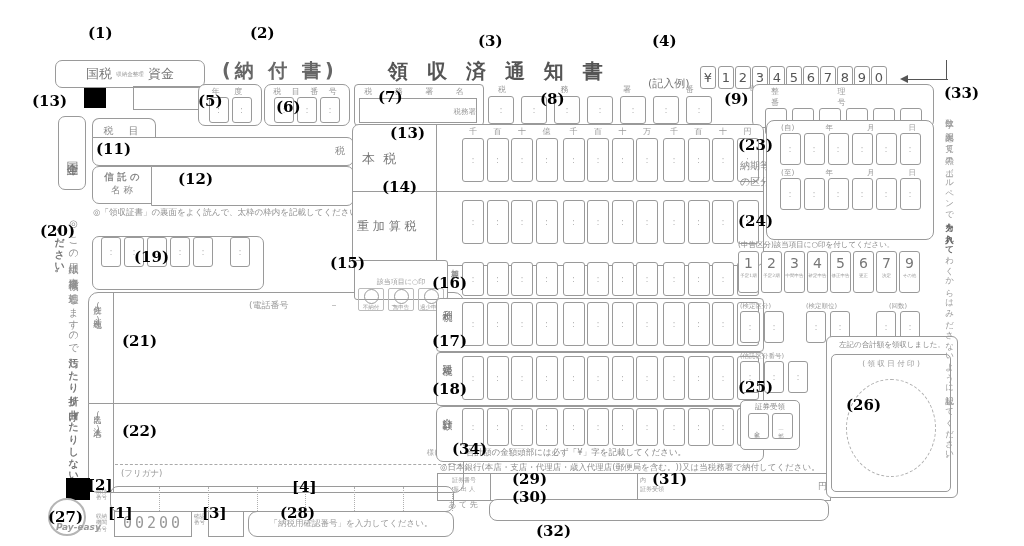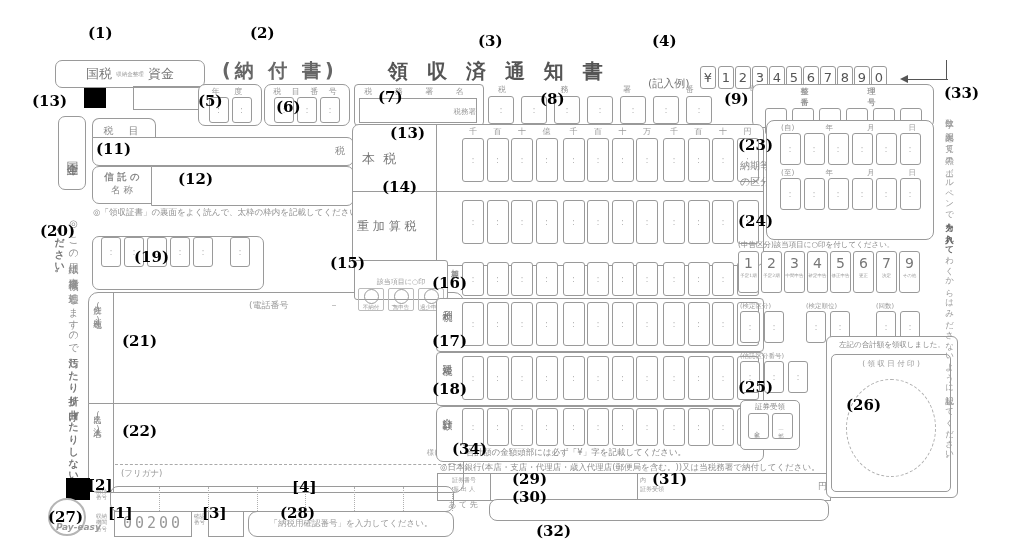--- a/index.html
+++ b/index.html
@@ -94,21 +94,21 @@
         <span class="cell" style="width:26px;height:28px;" data-name="tax-office-number-cell"></span>
         <span class="cell" style="width:26px;height:28px;" data-name="tax-office-number-cell"></span>
         <span class="cell" style="width:26px;height:28px;" data-name="tax-office-number-cell"></span>
         <span class="cell" style="width:26px;height:28px;" data-name="tax-office-number-cell"></span>
         <span class="cell" style="width:26px;height:28px;" data-name="tax-office-number-cell"></span>
         <span class="cell" style="width:26px;height:28px;" data-name="tax-office-number-cell"></span>
         <span class="cell" style="width:26px;height:28px;" data-name="tax-office-number-cell"></span>
       </div>
   </div>
 
-  <div class="bx" style="left:752px;top:84px;width:180px;height:42px;text-align:center;font-weight:bold;" data-name="reference-number-group">
+  <div class="bx" style="left:752px;top:84px;width:180px;height:42px;" data-name="reference-number-group">
     <div style="font-size:8px;color:#999;letter-spacing:28px;padding-left:18px;margin-top:1px;" data-name="reference-number-label">整 理 番 号</div>
     <div class="cells" style="justify-content:center;gap:5px;" data-name="reference-number-cells">
         <span class="cell" style="width:22px;height:27px;" data-name="reference-number-cell"></span>
         <span class="cell" style="width:22px;height:27px;" data-name="reference-number-cell"></span>
         <span class="cell" style="width:22px;height:27px;" data-name="reference-number-cell"></span>
         <span class="cell" style="width:22px;height:27px;" data-name="reference-number-cell"></span>
         <span class="cell" style="width:22px;height:27px;" data-name="reference-number-cell"></span>
         <span class="cell" style="width:22px;height:27px;" data-name="reference-number-cell"></span>
       </div>
   </div>
@@ -401,21 +401,21 @@
       </div>
   </div>
   <div class="abs" style="left:806px;top:302px;" data-name="kentei-juni-group">
     <div style="font-size:6.5px;color:#999;" data-name="kentei-juni-label">(検定順位)</div>
     <div class="cells" style="gap:4px;" data-name="kentei-juni-cells">
         <span class="cell" style="width:20px;height:32px;" data-name="kentei-juni-cell"></span>
         <span class="cell" style="width:20px;height:32px;" data-name="kentei-juni-cell"></span>
       </div>
   </div>
   <div class="abs" style="left:876px;top:302px;" data-name="kaisu-group">
-    <div style="font-size:6.5px;color:#999;" data-name="kaisu-label">(回数)</div>
+    <div style="font-size:6.5px;color:#999;text-align:center;" data-name="kaisu-label">(回数)</div>
     <div class="cells" style="gap:4px;" data-name="kaisu-cells">
         <span class="cell" style="width:20px;height:32px;" data-name="kaisu-cell"></span>
         <span class="cell" style="width:20px;height:32px;" data-name="kaisu-cell"></span>
       </div>
   </div>
 
   <div class="abs" style="left:740px;top:352px;" data-name="trust-category-group">
     <div style="font-size:6.5px;color:#999;" data-name="trust-category-label">(信託区分番号)</div>
     <div class="cells" style="gap:4px;" data-name="trust-category-cells">
         <span class="cell" style="width:20px;height:32px;" data-name="trust-category-cell"></span>

